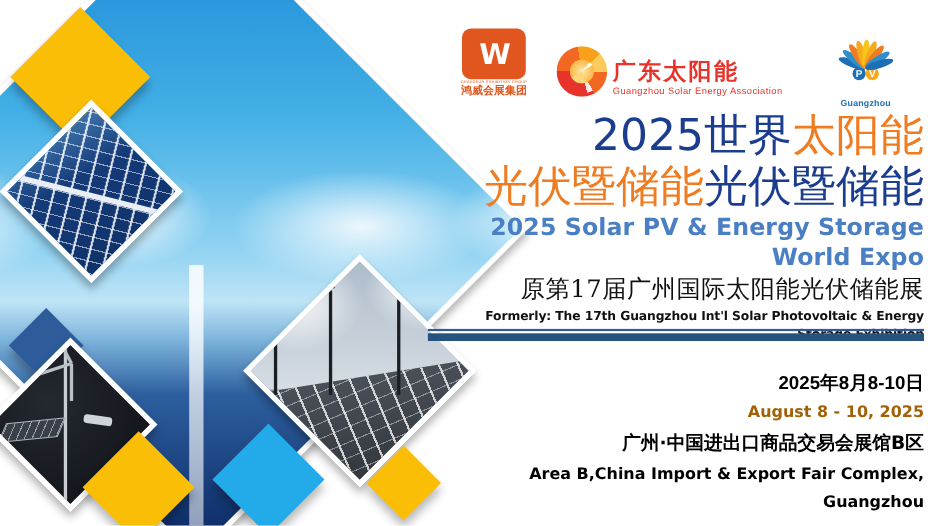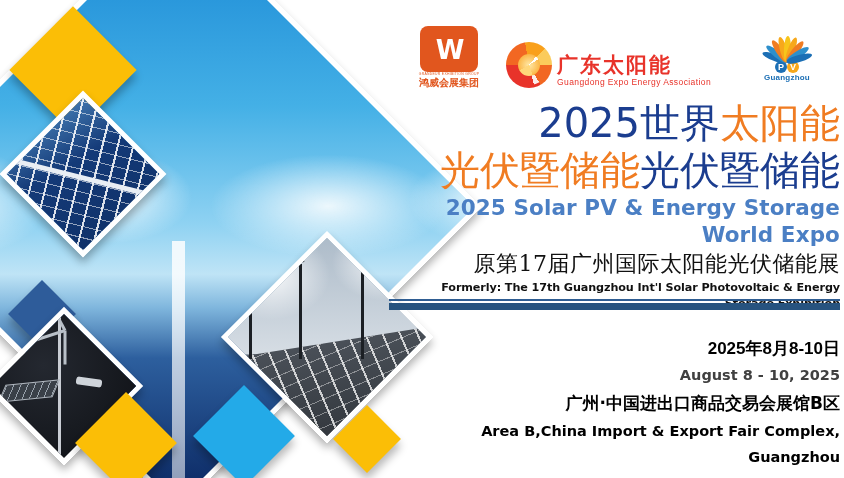--- a/index.html
+++ b/index.html
@@ -118,41 +118,41 @@
 
   #logo-pv{left:348px;width:86px;text-align:center;position:relative;height:62px;}
   #pv-rays{position:relative;width:72px;height:36px;margin:0 auto;}
   #pv-rays i{position:absolute;left:50%;bottom:0;width:7px;height:26px;border-radius:50% 50% 40% 40%;
       transform-origin:bottom center;display:block;}
   #pv-label{font-size:12px;font-weight:bold;line-height:12px;margin-top:-2px;}
   #pv-label .p,#pv-label .v{display:inline-block;width:12px;height:12px;border-radius:50%;
       color:#fff;font-size:9px;line-height:12px;text-align:center;}
   #pv-label .p{background:#1C6FB5;}
   #pv-label .v{background:#F7A81B;}
-  #pv-city{font-size:8px;font-weight:bold;color:#1C6FB5;letter-spacing:.2px;line-height:10px;}
+  #pv-city{font-size:8px;font-weight:bold;color:#1C6FB5;letter-spacing:.2px;line-height:10px;margin-top:16px;}
 
   #title-block{position:absolute;left:396px;top:100px;width:444px;text-align:right;}
   .t-line{font-family:"DejaVu Sans","Liberation Sans",sans-serif;font-size:40px;line-height:47px;
           font-weight:400;white-space:nowrap;}
   .navy{color:#1B3D8F;}
   .orange{color:#F07C22;margin-top:48px;}
   #t-en{font-size:21.5px;font-weight:bold;color:#4B7FC4;line-height:27px;letter-spacing:.1px;
         font-family:"DejaVu Sans","Liberation Sans",sans-serif;}
   #t-cn2{font-size:22px;color:#111;line-height:32px;letter-spacing:.5px;
          font-family:"DejaVu Serif","Liberation Serif",serif;}
   #t-en2{font-size:11.2px;font-weight:bold;color:#111;line-height:16px;letter-spacing:-.1px;
          font-family:"DejaVu Sans","Liberation Sans",sans-serif;}
 
   #rule-thin{position:absolute;left:389px;top:299px;width:451px;height:2px;background:#2F5D92;}
   #rule-thick{position:absolute;left:389px;top:303px;width:451px;height:7px;background:#27537F;}
 
   #venue{position:absolute;left:396px;top:336px;width:444px;text-align:right;}
   #v-date-cn{font-size:17px;font-weight:bold;color:#000;line-height:26px;
              font-family:Liberation Sans, sans-serif;text-align:right;}
-  #v-date-en{font-size:14.5px;font-weight:bold;color:#404040;line-height:26px;
+  #v-date-en{font-size:14.5px;font-weight:bold;color:#a16207;line-height:26px;
              font-family:"DejaVu Sans","Liberation Sans",sans-serif;text-align:right;}
   #v-place-cn{font-size:17px;font-weight:bold;color:#000;line-height:30px;
               font-family:"DejaVu Sans","Liberation Sans",sans-serif;}
   #v-place-en{font-size:14.5px;font-weight:bold;color:#000;line-height:26px;
               font-family:"DejaVu Sans","Liberation Sans",sans-serif;}
 </style>
 </head>
 <body>
 
 <div id="banner">
@@ -218,21 +218,21 @@
         <span class="wing">W</span>
       </div>
       <div class="en">GRANDEUR EXHIBITION GROUP</div>
       <div class="cn">鸿威会展集团</div>
     </div>
 
     <div class="logo" id="logo-gsea">
       <div id="gsea-swirl"></div>
       <div id="gsea-text">
         <div class="cn">广东太阳能</div>
-        <div class="en">Guangdong Expo Energy Association</div>
+        <div class="en">Guangzhou Solar Energy Association</div>
       </div>
     </div>
 
     <div class="logo" id="logo-pv">
       <div id="pv-rays">
         <i style="transform:translateX(-50%) rotate(-70deg);background:#1C6FB5;"></i>
         <i style="transform:translateX(-50%) rotate(-52deg);background:#2E8FCB;"></i>
         <i style="transform:translateX(-50%) rotate(-34deg);background:#F07C22;"></i>
         <i style="transform:translateX(-50%) rotate(-16deg);background:#F7A81B;"></i>
         <i style="transform:translateX(-50%) rotate(2deg);background:#F7C51B;"></i>

